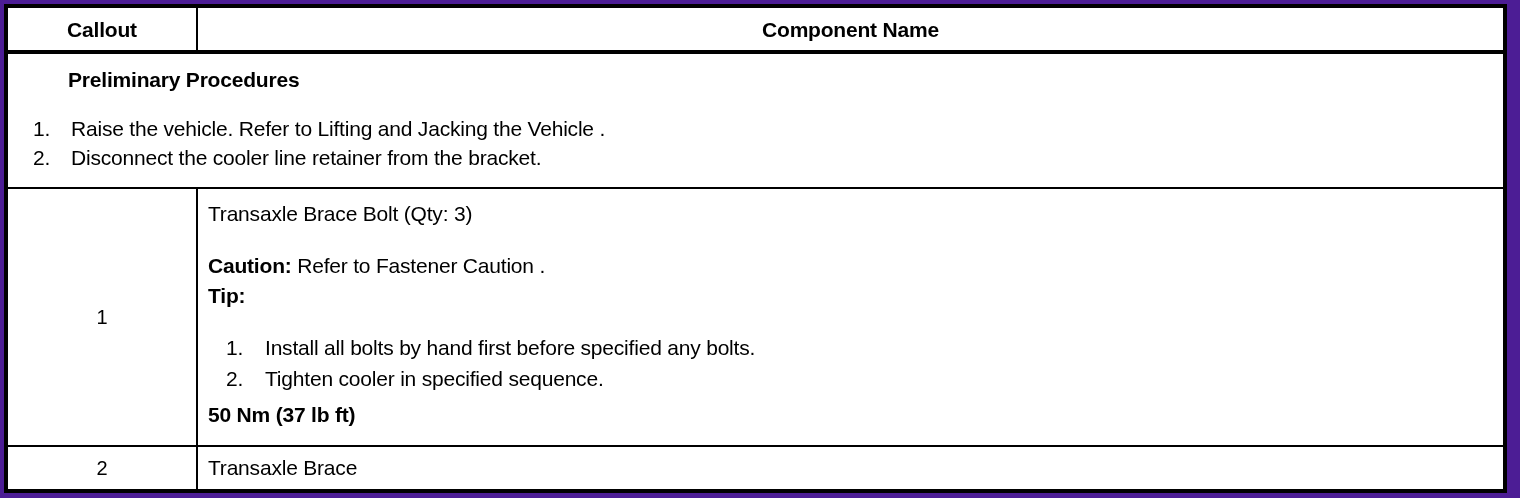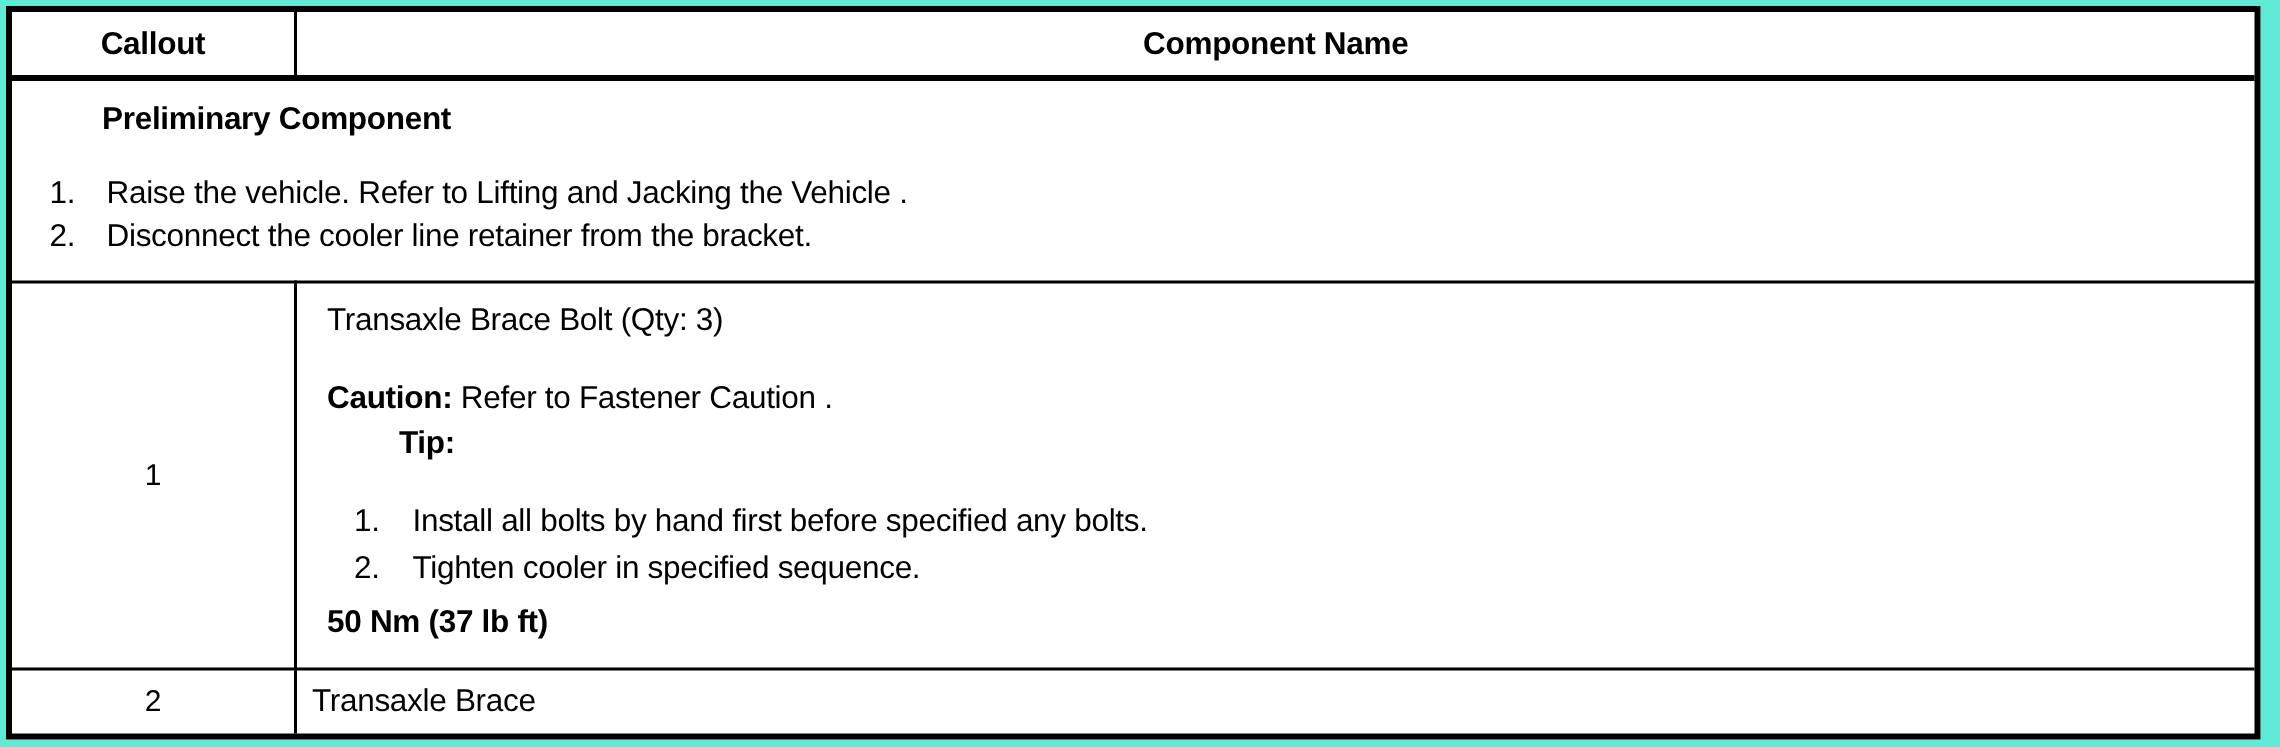--- a/index.html
+++ b/index.html
@@ -12,21 +12,21 @@
     height: 498px;
     font-family: "Liberation Sans", "DejaVu Sans", sans-serif;
     color: #000000;
     overflow: hidden;
   }
 
   #page {
     position: relative;
     width: 1520px;
     height: 498px;
-    background: #5eead4;
+    background: #4c1d95;
   }
 
   
   .proc-table {
     position: absolute;
     left: 4px;
     top: 4px;
     width: 1503px;
     height: 489px;
     box-sizing: border-box;
@@ -112,32 +112,32 @@
     position: absolute;
     left: 25px;
     top: 0;
   }
 
   
   .comp-cell-1 {
     padding: 0;
   }
   .comp-inner {
-    padding: 12px 0 10px 20px;
+    padding: 12px 0 10px 10px;
   }
   .comp-line {
     font-size: 21px;
     line-height: 1.25;
     letter-spacing: -0.2px;
     white-space: nowrap;
   }
   .comp-title { margin: 0 0 0 0; }
   .comp-caution { margin-top: 26px; }
   .comp-caution b { font-weight: bold; }
-  .comp-tip-label { font-weight: bold; margin-top: 4px; margin-left: 48px; }
+  .comp-tip-label { font-weight: bold; margin-top: 4px; }
 
   .tip-list {
     list-style: none;
     margin: 0;
     padding: 0;
     margin-top: 24px;
   }
   .tip-list li {
     font-size: 21px;
     line-height: 1.45;
@@ -193,21 +193,21 @@
             <div class="hdr-label">Component Name</div>
           </th>
         </tr>
       </thead>
 
       <tbody>
 
         <tr class="rowline-bottom">
           <td class="prelim-cell" colspan="2">
             <div class="prelim-inner">
-              <div class="prelim-title">Preliminary Component</div>
+              <div class="prelim-title">Preliminary Procedures</div>
               <ol class="prelim-list">
                 <li>
                   <span class="num">1.</span>
                   <span class="txt">Raise the vehicle. Refer to Lifting and Jacking the Vehicle .</span>
                 </li>
                 <li>
                   <span class="num">2.</span>
                   <span class="txt">Disconnect the cooler line retainer from the bracket.</span>
                 </li>
               </ol>

